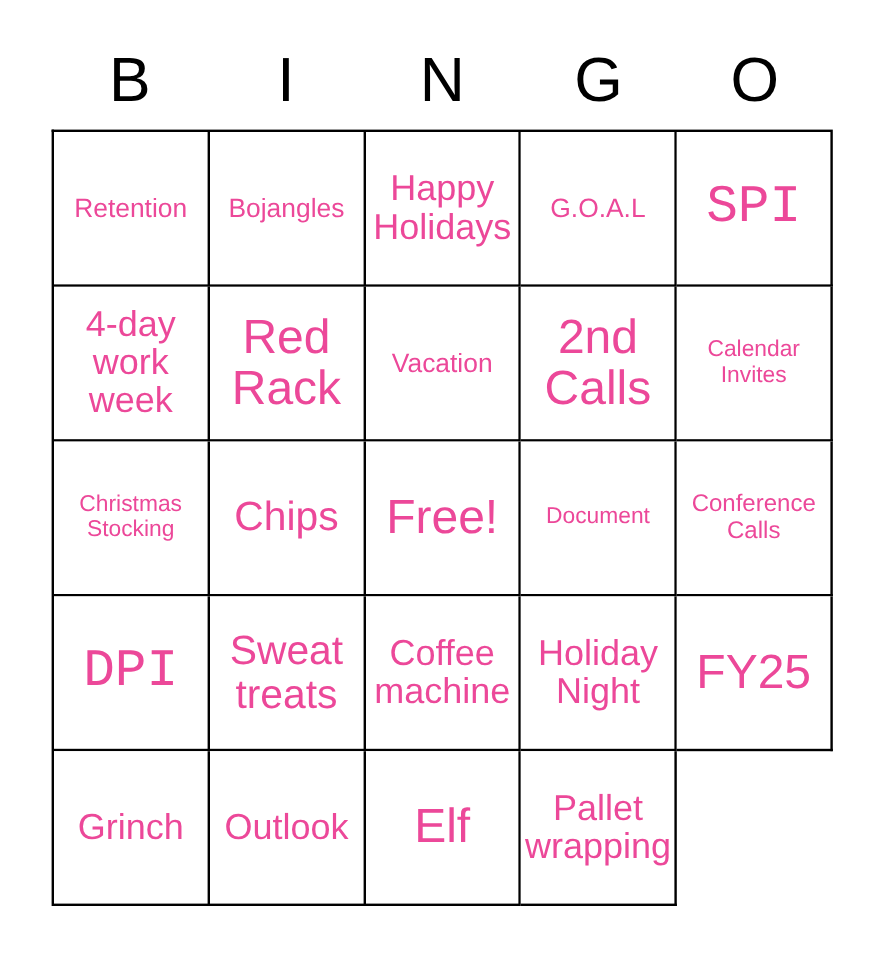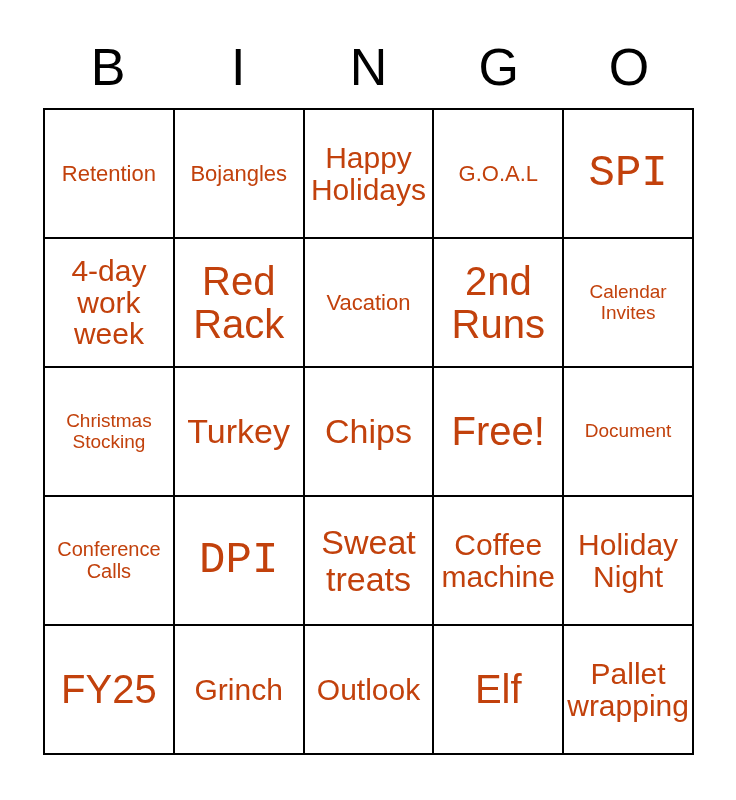--- a/index.html
+++ b/index.html
@@ -67,21 +67,21 @@
     text-align: center;
     padding: 2px 4px;
     background: #ffffff;
     overflow: hidden;
   }
   .cell-text {
     display: block;
     line-height: 1.06;
     word-break: normal;
     white-space: pre-line;
-    color: #c2410c;
+    color: #ec4899;
   }
   
   .fs-xxl .cell-text { font-size: 44px; font-family: Liberation Mono, monospace; }
   .fs-xl  .cell-text { font-size: 40px; }
   .fs-lg  .cell-text { font-size: 34px; }
   .fs-md  .cell-text { font-size: 30px; }
   .fs-sm  .cell-text { font-size: 22px; }
   .fs-xs  .cell-text { font-size: 19px; }
   .fs-xxs .cell-text { font-size: 20px; }
 </style>
@@ -122,32 +122,29 @@
       </div>
       <div class="cell fs-xl">
         <span class="cell-text">Red
 Rack</span>
       </div>
       <div class="cell fs-sm">
         <span class="cell-text">Vacation</span>
       </div>
       <div class="cell fs-xl">
         <span class="cell-text">2nd
-Runs</span>
+Calls</span>
       </div>
       <div class="cell fs-xs">
         <span class="cell-text">Calendar
 Invites</span>
       </div>
       <div class="cell fs-xs">
         <span class="cell-text">Christmas
 Stocking</span>
-      </div>
-      <div class="cell fs-lg">
-        <span class="cell-text">Turkey</span>
       </div>
       <div class="cell fs-lg">
         <span class="cell-text">Chips</span>
       </div>
       <div class="cell fs-xl">
         <span class="cell-text">Free!</span>
       </div>
       <div class="cell fs-xs">
         <span class="cell-text">Document</span>
       </div>

